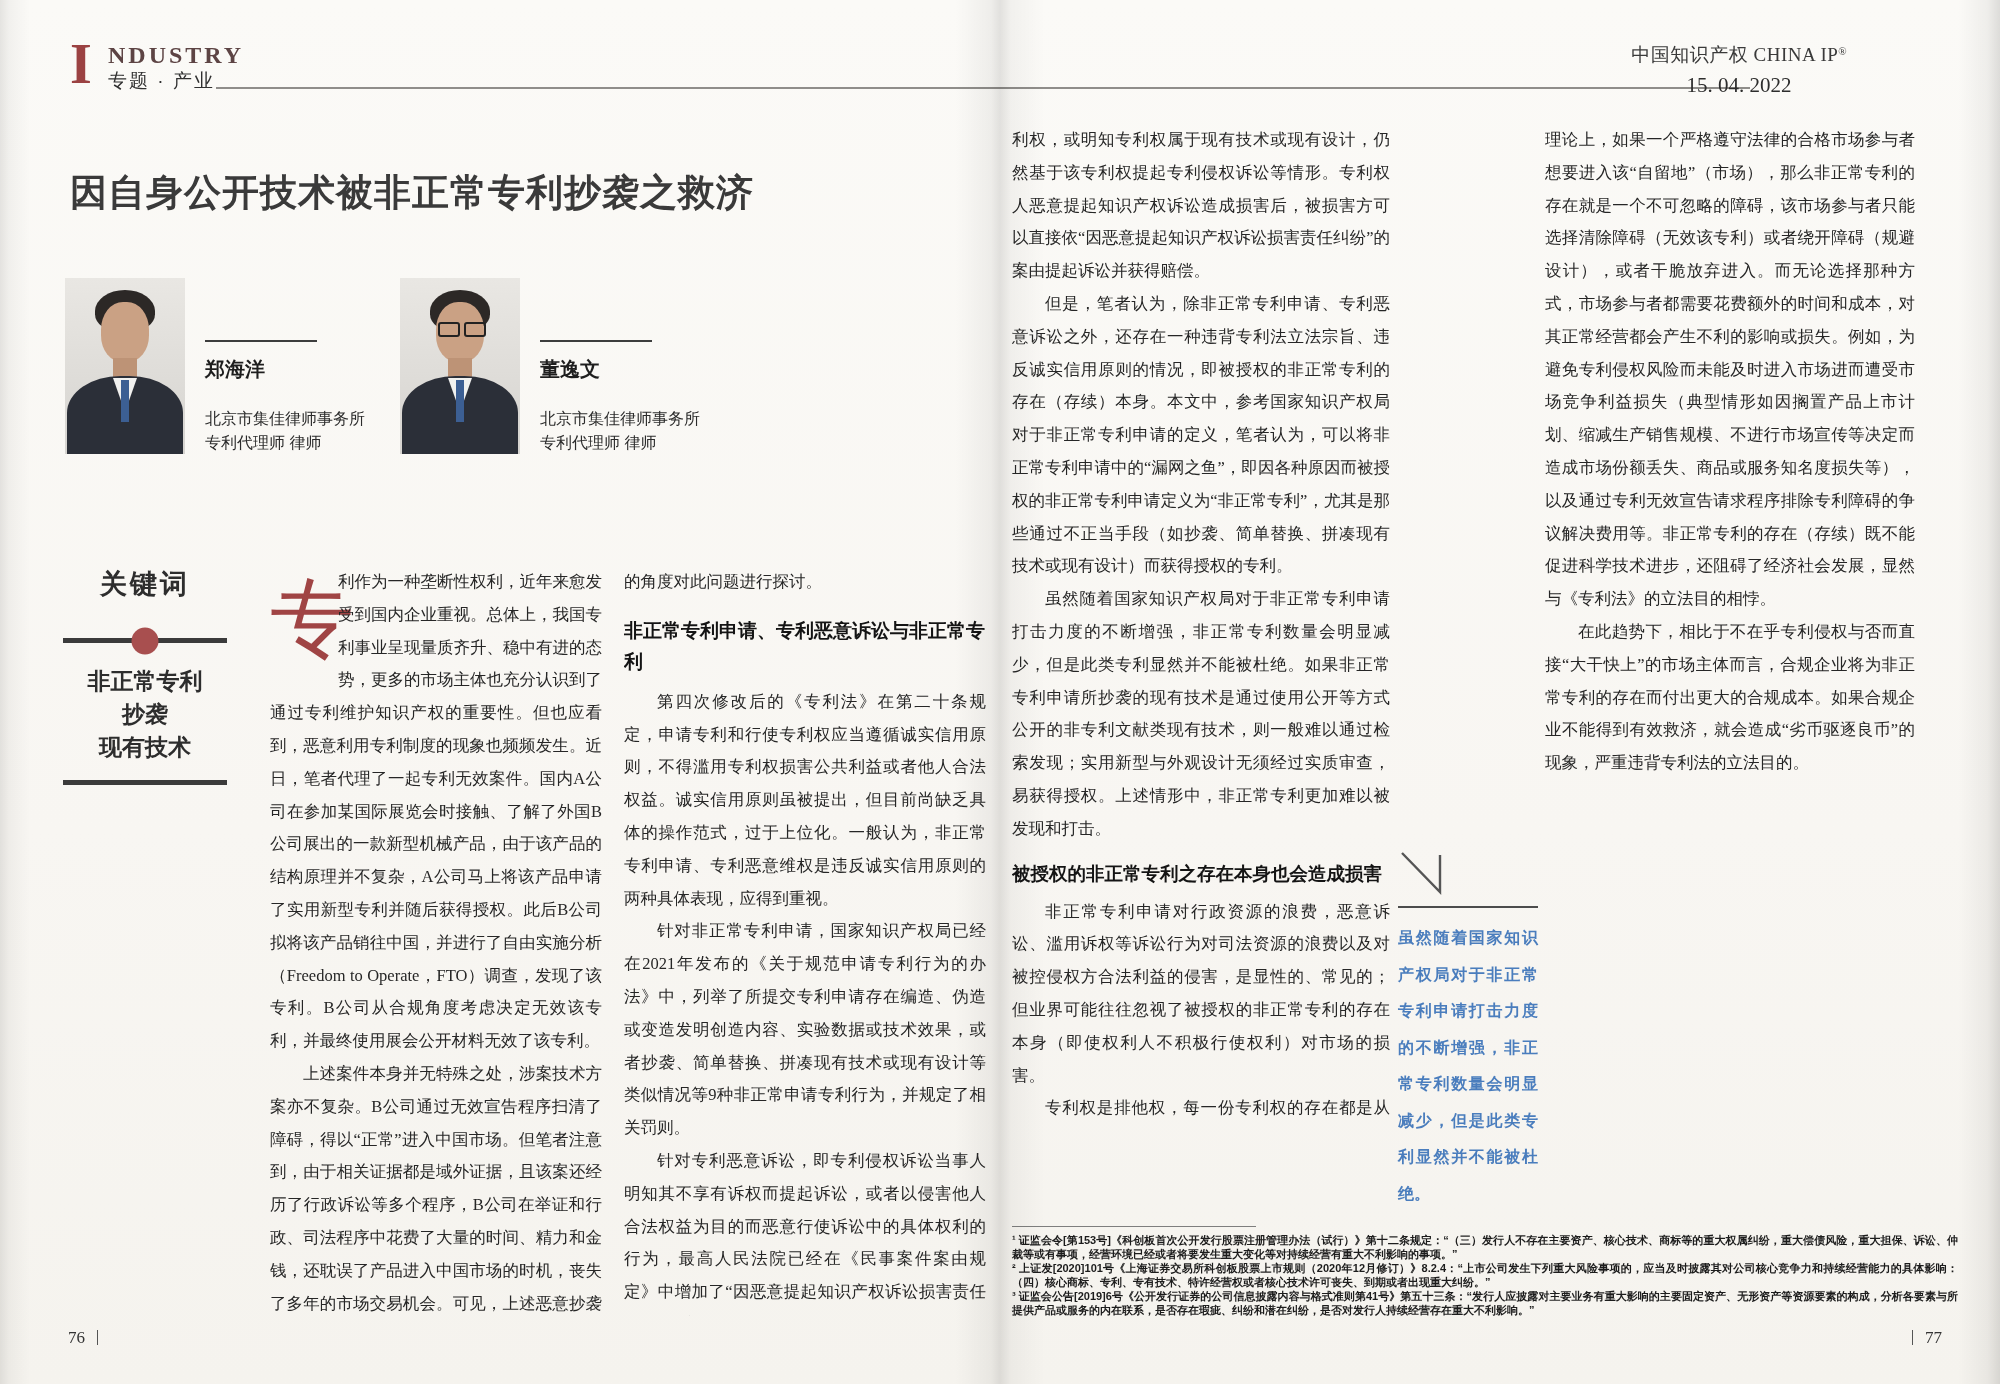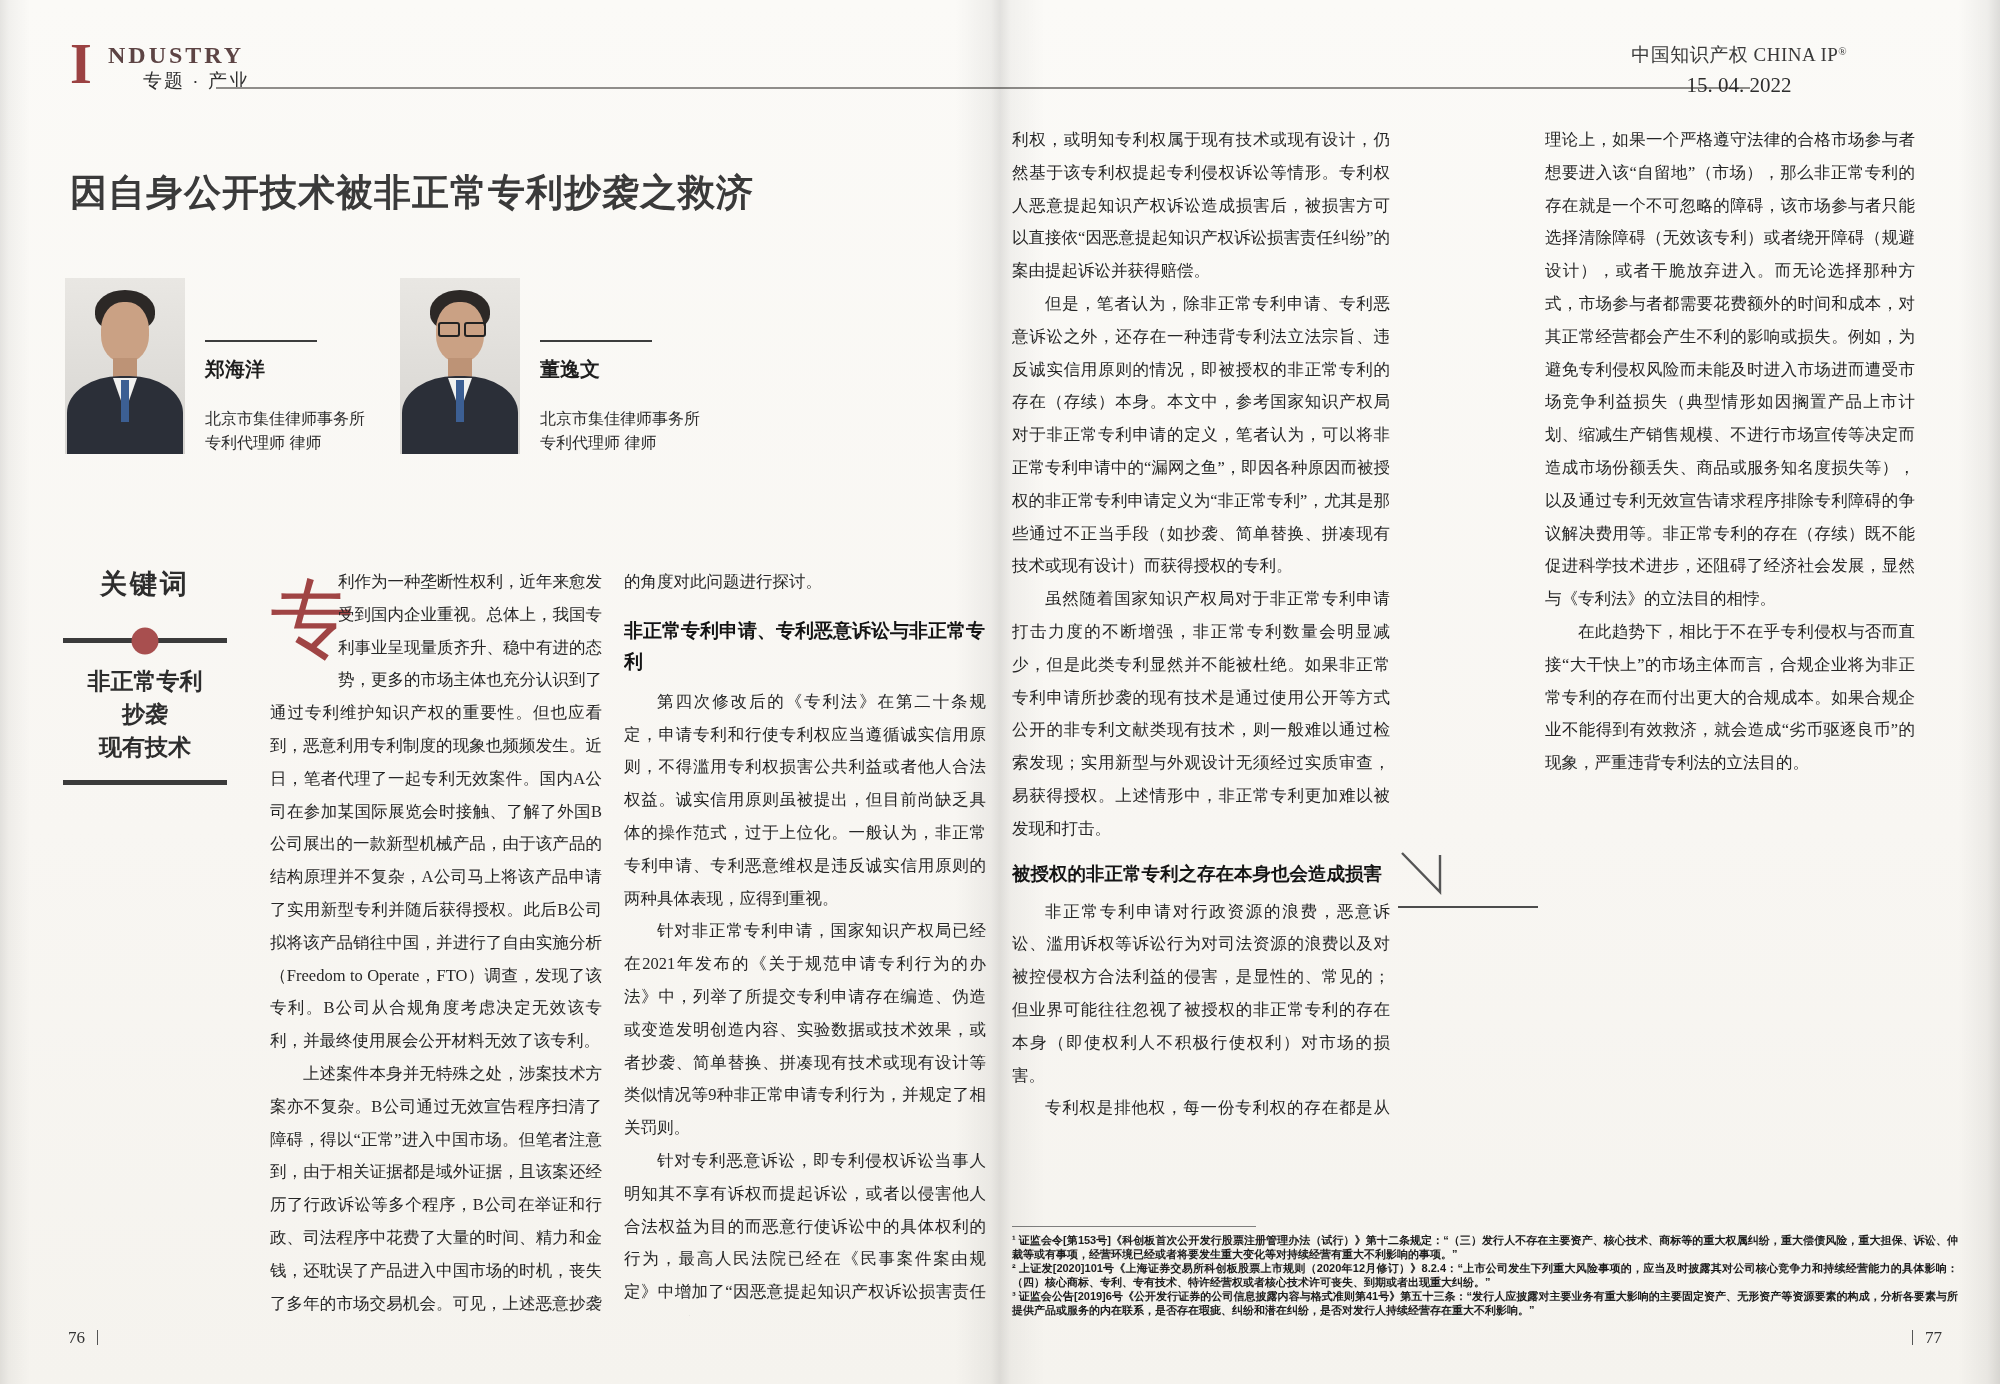--- a/index.html
+++ b/index.html
@@ -12,21 +12,21 @@
     background:linear-gradient(90deg,rgba(0,0,0,0) 0%,rgba(0,0,0,0.05) 40%,rgba(0,0,0,0.10) 50%,rgba(0,0,0,0.04) 62%,rgba(0,0,0,0) 100%);}
   .edge-r{position:absolute;right:0;top:0;width:42px;height:100%;pointer-events:none;
     background:linear-gradient(90deg,rgba(0,0,0,0) 0%,rgba(0,0,0,0.05) 70%,rgba(0,0,0,0.12) 100%);}
   .edge-l{position:absolute;left:0;top:0;width:30px;height:100%;pointer-events:none;
     background:linear-gradient(270deg,rgba(0,0,0,0) 0%,rgba(0,0,0,0.04) 70%,rgba(0,0,0,0.09) 100%);}
 
   
   .brand-i{position:absolute;left:70px;top:36px;font-size:56px;line-height:56px;font-weight:bold;color:#9b4242;}
   .brand-en{position:absolute;left:108px;top:42px;font-size:24px;letter-spacing:3px;font-weight:600;color:#5d4444;}
   .brand-cn{position:absolute;left:108px;top:68px;font-size:19px;color:#303030;
-    font-family:"Liberation Sans","DejaVu Sans",sans-serif;letter-spacing:2px;margin-left:35px;}
+    font-family:"Liberation Sans","DejaVu Sans",sans-serif;letter-spacing:2px;}
   .header-rule{position:absolute;left:216px;top:87px;width:1534px;height:2px;background:#8f8d8a;}
   .masthead{position:absolute;left:1540px;top:42px;width:398px;text-align:center;color:#3a3a3a;}
   .masthead .journal{font-size:19px;letter-spacing:0.5px;}
   .masthead .reg{font-size:11px;vertical-align:super;}
   .masthead .date{font-size:21px;margin-top:5px;color:#2d2d2d;}
 
   
   .title{position:absolute;left:70px;top:143px;width:900px;font-size:37px;font-weight:700;color:#3a3a3a;
     font-family:"Liberation Sans","DejaVu Sans",sans-serif;letter-spacing:1px;}
 
@@ -174,20 +174,21 @@
     <div class="sec-h tight">被授权的非正常专利之存在本身也会造成损害</div>
     <p>非正常专利申请对行政资源的浪费，恶意诉讼、滥用诉权等诉讼行为对司法资源的浪费以及对被控侵权方合法利益的侵害，是显性的、常见的；但业界可能往往忽视了被授权的非正常专利的存在本身（即使权利人不积极行使权利）对市场的损害。</p>
     <p>专利权是排他权，每一份专利权的存在都是从公共领域中画出一块“自留地”，不许他人进入。非正常专利的存在本身就属于对公共领域的侵占，对于被抄袭的一方而言，非正常专利的存在无异于“鸠占鹊巢”。</p>
   </div>
 
   <div class="pq">
     <svg width="46" height="46" viewBox="0 0 46 46">
       <path d="M4 3 L42 42 L42 5" fill="none" stroke="#555" stroke-width="2.4"></path>
     </svg>
     <div class="pq-rule"></div>
+    <div class="pq-text">虽然随着国家知识产权局对于非正常专利申请打击力度的不断增强，非正常专利数量会明显减少，但是此类专利显然并不能被杜绝。</div>
   </div>
 
   <div class="col" id="r3">
     <p class="noind">理论上，如果一个严格遵守法律的合格市场参与者想要进入该“自留地”（市场），那么非正常专利的存在就是一个不可忽略的障碍，该市场参与者只能选择清除障碍（无效该专利）或者绕开障碍（规避设计），或者干脆放弃进入。而无论选择那种方式，市场参与者都需要花费额外的时间和成本，对其正常经营都会产生不利的影响或损失。例如，为避免专利侵权风险而未能及时进入市场进而遭受市场竞争利益损失（典型情形如因搁置产品上市计划、缩减生产销售规模、不进行市场宣传等决定而造成市场份额丢失、商品或服务知名度损失等），以及通过专利无效宣告请求程序排除专利障碍的争议解决费用等。非正常专利的存在（存续）既不能促进科学技术进步，还阻碍了经济社会发展，显然与《专利法》的立法目的相悖。</p>
     <p>在此趋势下，相比于不在乎专利侵权与否而直接“大干快上”的市场主体而言，合规企业将为非正常专利的存在而付出更大的合规成本。如果合规企业不能得到有效救济，就会造成“劣币驱逐良币”的现象，严重违背专利法的立法目的。</p>
   </div>
 
   <div class="fn">
     <div class="fn-rule"></div>
     <p>¹ 证监会令[第153号]《科创板首次公开发行股票注册管理办法（试行）》第十二条规定：“（三）发行人不存在主要资产、核心技术、商标等的重大权属纠纷，重大偿债风险，重大担保、诉讼、仲裁等或有事项，经营环境已经或者将要发生重大变化等对持续经营有重大不利影响的事项。”</p>

